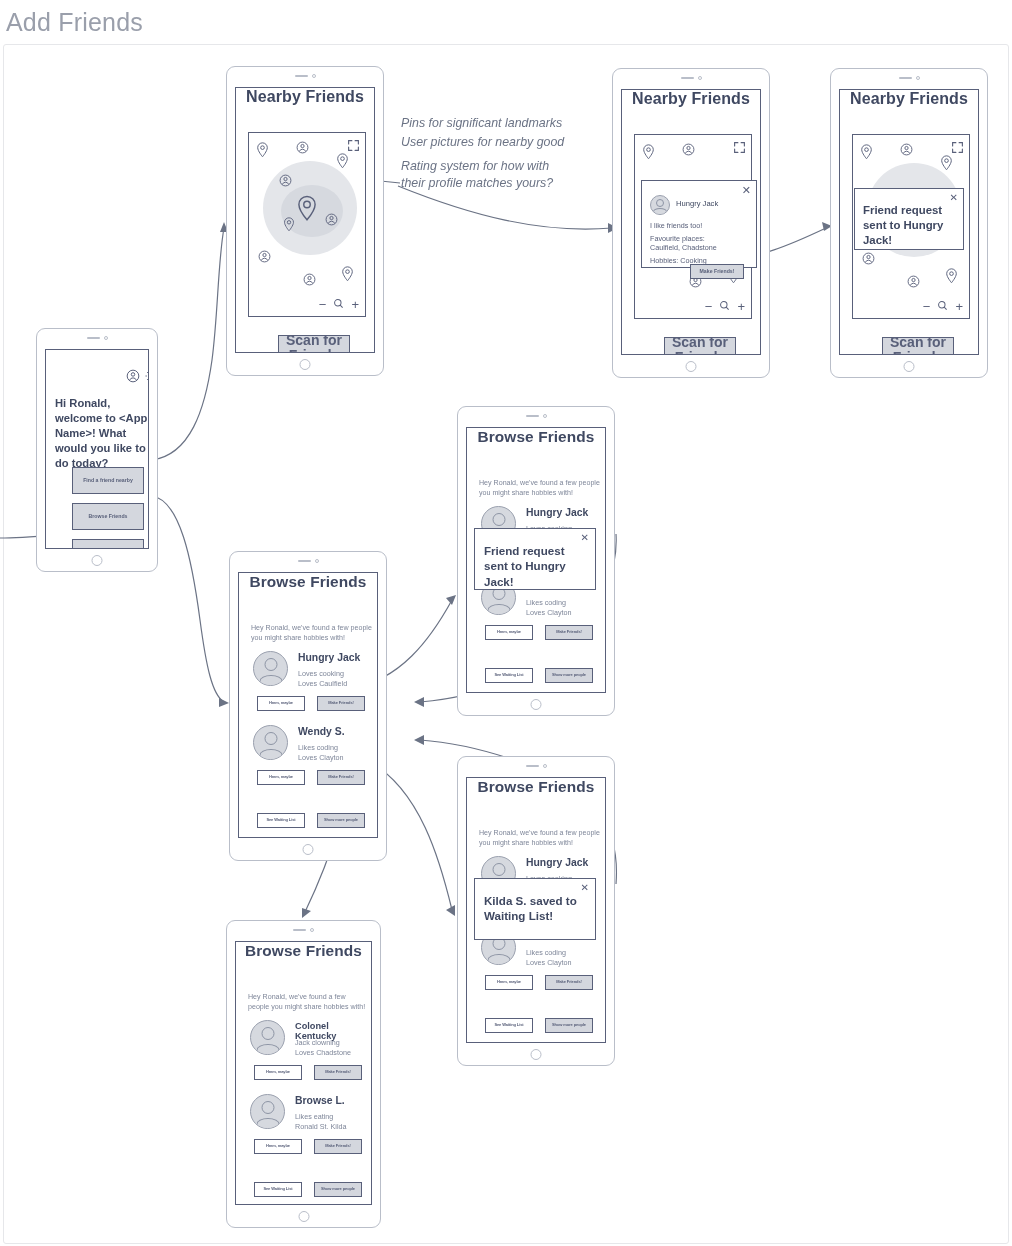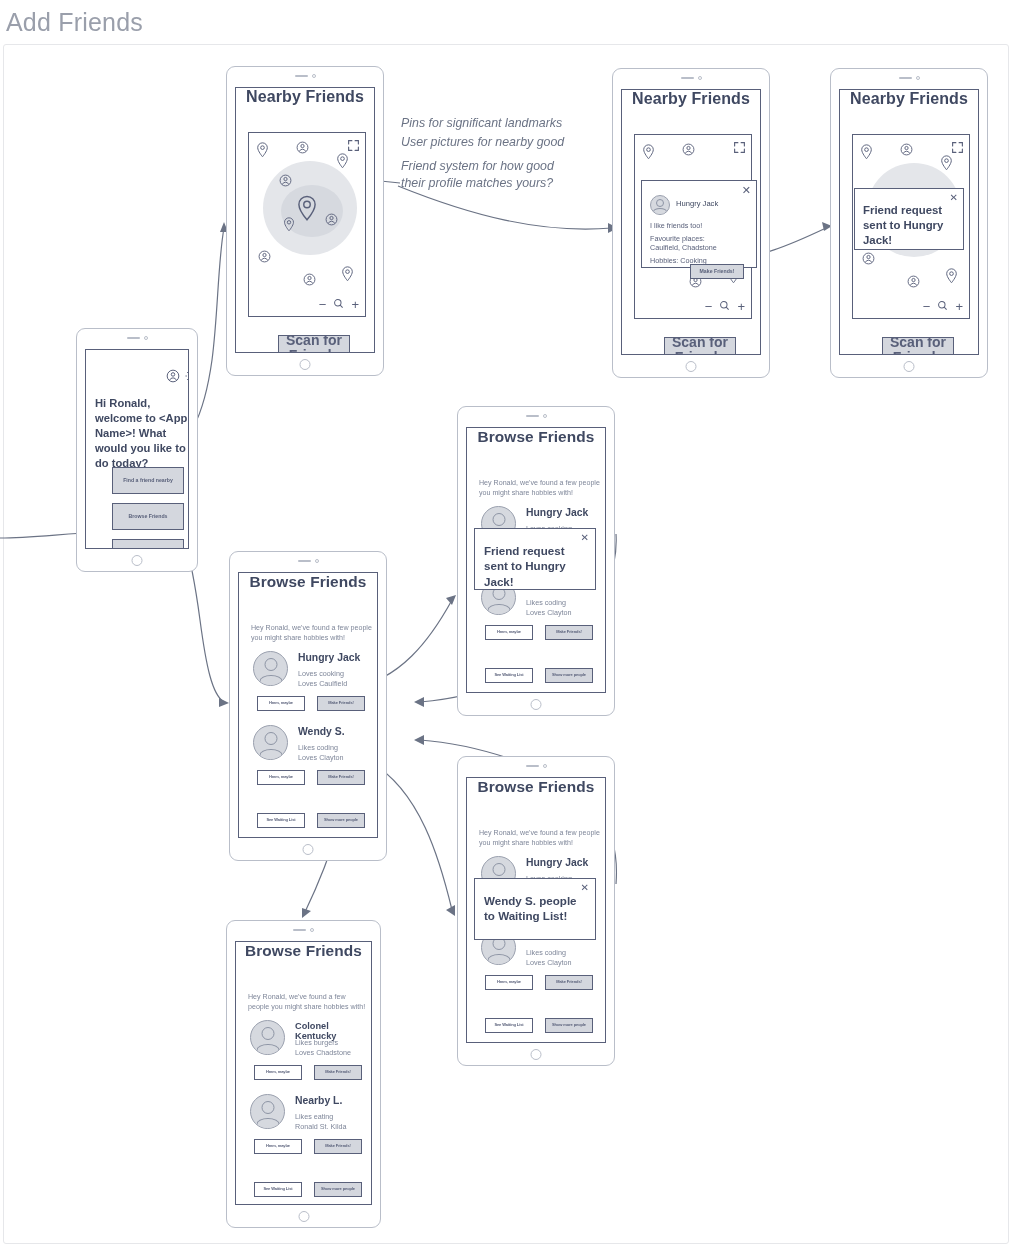--- a/index.html
+++ b/index.html
@@ -169,21 +169,21 @@
       <path d="M616,884 C620,830 600,790 520,762 C480,748 450,742 420,740"></path>
       <polygon points="414,740 424,735 424,745" fill="#6b7385" stroke="none"></polygon>
 
       <path d="M340,822 C330,855 318,885 305,912"></path>
       <polygon points="302,918 311,911 302,908" fill="#6b7385" stroke="none"></polygon>
 
       <path d="M506,760 C540,790 570,820 600,850"></path>
     </g>
   </svg>
 
-  <div class="phone" style="left:36px; top:328px; width:122px; height:244px;margin-left:40px;">
+  <div class="phone" style="left:36px; top:328px; width:122px; height:244px;">
     <div class="speaker">
         <i></i>
         <b></b>
       </div>
     <div class="homebtn"></div>
     <div class="screen">
 
       <div class="mapicon" style="left:80px; top:19px;">
         <svg width="14" height="14" viewBox="0 0 24 24" fill="none" stroke="#59607a" stroke-width="1.7">
           <circle cx="12" cy="12" r="10"></circle>
@@ -304,21 +304,21 @@
         </div>
       </div>
 
       <div class="wbtn med filled" style="left:42px; top:247px; width:72px; height:26px;">Scan for Friends</div>
       <div class="backarrow" style="left:10px; top:258px;">←</div>
     </div>
   </div>
 
   <div class="anno" style="left:401px; top:115px;">Pins for significant landmarks</div>
   <div class="anno" style="left:401px; top:134px;">User pictures for nearby good</div>
-  <div class="anno" style="left:401px; top:158px;">Friend system for how good</div>
+  <div class="anno" style="left:401px; top:158px;">Rating system for how with</div>
   <div class="anno" style="left:401px; top:175px;">their profile matches yours?</div>
 
   <div class="phone" style="left:612px; top:68px; width:158px; height:310px;">
     <div class="speaker">
         <i></i>
         <b></b>
       </div>
     <div class="homebtn"></div>
     <div class="screen">
 
@@ -566,51 +566,51 @@
       <div style="position:absolute; left:59px; top:180px; font-size:7.2px; color:#7e8699;">Loves Clayton</div>
       <div class="wbtn tiny" style="left:18px; top:197px; width:48px; height:15px;">Hmm, maybe</div>
       <div class="wbtn tiny filled" style="left:78px; top:197px; width:48px; height:15px;">Make Friends!</div>
 
       <div class="wbtn tiny" style="left:18px; top:240px; width:48px; height:15px;">See Waiting List</div>
       <div class="wbtn tiny filled" style="left:78px; top:240px; width:48px; height:15px;">Show more people</div>
       <div class="backarrow" style="left:10px; top:258px;">←</div>
 
       <div class="toast" style="left:7px; top:100px; width:122px; height:62px;">
         <div class="x" style="right:6px; top:3px; font-size:10px;">✕</div>
-        <div style="position:absolute; left:9px; top:14px; width:100px; font-size:11.6px; line-height:1.33;">Wendy S. people to Waiting List!</div>
+        <div style="position:absolute; left:9px; top:14px; width:100px; font-size:11.6px; line-height:1.33;">Kilda S. saved to Waiting List!</div>
       </div>
     </div>
   </div>
 
   <div class="phone" style="left:226px; top:920px; width:155px; height:308px;">
     <div class="speaker">
         <i></i>
         <b></b>
       </div>
     <div class="homebtn"></div>
     <div class="screen">
 
       <div class="scr-title" style="left:0; right:0; top:22px; font-size:15.4px;">Browse Friends</div>
       <div class="scr-sub" style="position:absolute; left:12px; top:50px; width:120px; font-size:7.1px; line-height:1.45;">Hey Ronald, we've found a few people you might share hobbies with!</div>
 
       <div class="avatar" style="left:14px; top:78px; width:35px; height:35px;">
         <div class="head" style="top:6px; width:13px; height:13px;"></div>
         <div class="body" style="bottom:-2px; width:23px; height:12px;"></div>
       </div>
       <div style="position:absolute; left:59px; top:79px; font-size:9.2px; font-weight:bold; color:#3f4861;">Colonel Kentucky</div>
-      <div style="position:absolute; left:59px; top:96px; font-size:7.2px; color:#7e8699;">Likes burgers</div>
+      <div style="position:absolute; left:59px; top:96px; font-size:7.2px; color:#7e8699;">Jack clowning</div>
       <div style="position:absolute; left:59px; top:106px; font-size:7.2px; color:#7e8699;text-align:right;">Loves Chadstone</div>
       <div class="wbtn tiny" style="left:18px; top:123px; width:48px; height:15px;">Hmm, maybe</div>
       <div class="wbtn tiny filled" style="left:78px; top:123px; width:48px; height:15px;">Make Friends!</div>
 
       <div class="avatar" style="left:14px; top:152px; width:35px; height:35px;">
         <div class="head" style="top:6px; width:13px; height:13px;"></div>
         <div class="body" style="bottom:-2px; width:23px; height:12px;"></div>
       </div>
-      <div style="position:absolute; left:59px; top:153px; font-size:10.4px; font-weight:bold; color:#3f4861;">Nearby L.</div>
+      <div style="position:absolute; left:59px; top:153px; font-size:10.4px; font-weight:bold; color:#3f4861;">Browse L.</div>
       <div style="position:absolute; left:59px; top:170px; font-size:7.2px; color:#7e8699;">Likes eating</div>
       <div style="position:absolute; left:59px; top:180px; font-size:7.2px; color:#7e8699;">Ronald St. Kilda</div>
       <div class="wbtn tiny" style="left:18px; top:197px; width:48px; height:15px;">Hmm, maybe</div>
       <div class="wbtn tiny filled" style="left:78px; top:197px; width:48px; height:15px;">Make Friends!</div>
 
       <div class="wbtn tiny" style="left:18px; top:240px; width:48px; height:15px;">See Waiting List</div>
       <div class="wbtn tiny filled" style="left:78px; top:240px; width:48px; height:15px;">Show more people</div>
       <div class="backarrow" style="left:10px; top:258px;">←</div>
     </div>
   </div>

